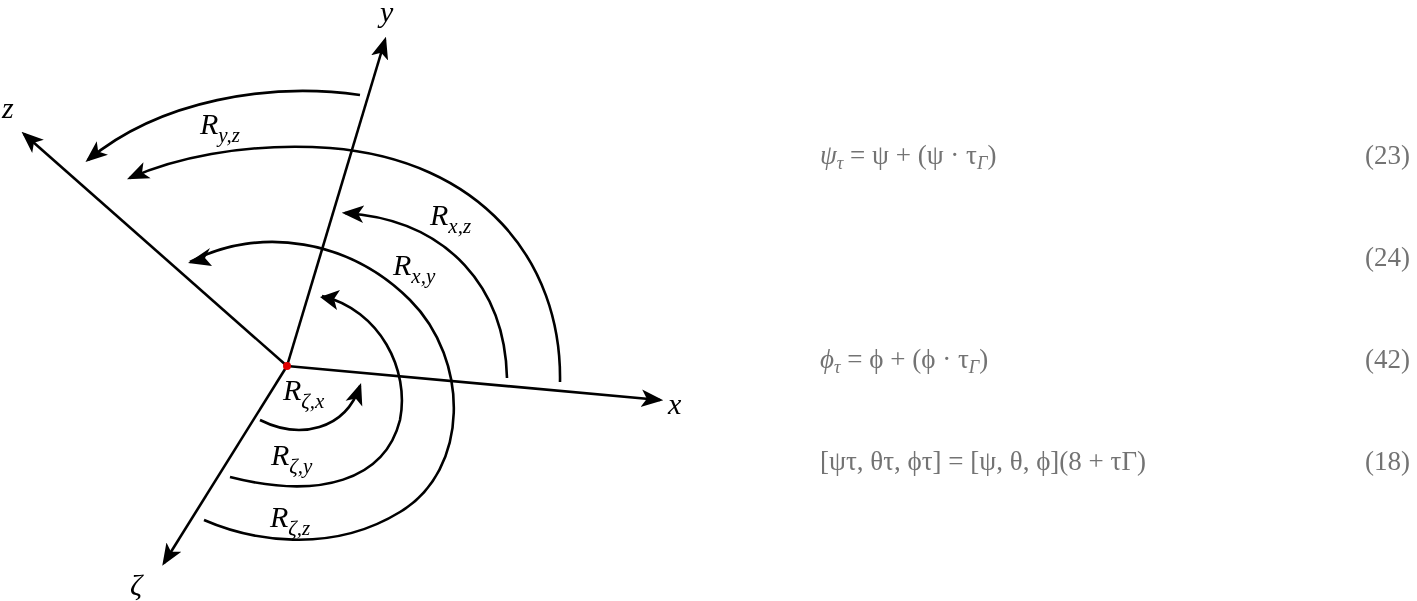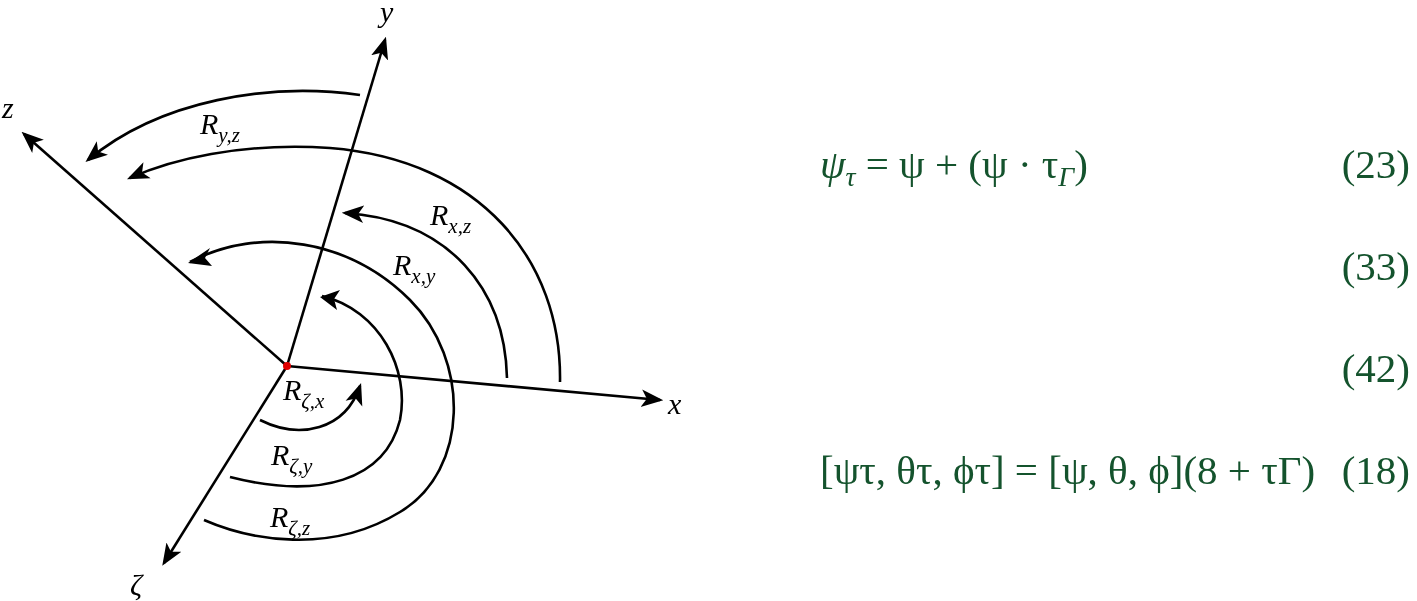--- a/index.html
+++ b/index.html
@@ -1,20 +1,20 @@
 <!DOCTYPE html>
 <html><head>
 <meta charset="utf-8">
 <style>
   html, body { margin: 0; padding: 0; background: #ffffff; }
   body { width: 1417px; height: 601px; position: relative; overflow: hidden; font-family: "Liberation Serif", "DejaVu Serif", serif; }
   #diagram { position: absolute; left: 0; top: 0; width: 720px; height: 601px; }
   .lbl { font-family: "Liberation Serif", "DejaVu Serif", serif; font-style: italic; fill: #000; }
   .eqs { position: absolute; left: 820px; top: 140px; width: 590px; }
-  .eq-row { position: relative; height: 60px; margin-bottom: 42px; font-family: "Liberation Serif", "DejaVu Serif", serif; font-size: 41px; color: #14532d; }
+  .eq-row { position: relative; height: 60px; margin-bottom: 42px; font-family: "Liberation Serif", "DejaVu Serif", serif; font-size: 27px; color: #737373; }
   .eq-row .expr { position: absolute; left: 0; top: 0; white-space: nowrap; }
   .eq-row .num { position: absolute; right: 0; top: 0; text-align: center; }
   .eq-row .expr i { font-style: italic; }
   sub { font-size: 0.68em; vertical-align: -0.28em; }
 </style>
 </head>
 <body>
 
 <svg id="diagram" viewBox="0 0 720 601" xmlns="http://www.w3.org/2000/svg">
   <defs>
@@ -77,22 +77,23 @@
     </text>
   </g>
 </svg>
 
 <div class="eqs">
   <div class="eq-row">
     <span class="expr"><i>ψ</i><sub><i>τ</i></sub> <span>= ψ + (ψ · τ</span><sub><i>Γ</i></sub><span>)</span></span>
     <span class="num">(23)</span>
   </div>
   <div class="eq-row">
-    <span class="num">(33)</span>
+    <span class="num">(24)</span>
   </div>
   <div class="eq-row">
+    <span class="expr"><i>ϕ</i><sub><i>τ</i></sub> <span>= ϕ + (ϕ · τ</span><sub><i>Γ</i></sub><span>)</span></span>
     <span class="num">(42)</span>
   </div>
   <div class="eq-row">
     <span class="expr">[ψτ, θτ, ϕτ] = [ψ, θ, ϕ](8 + τΓ)</span>
     <span class="num">(18)</span>
   </div>
 </div>
 
 </body></html>

